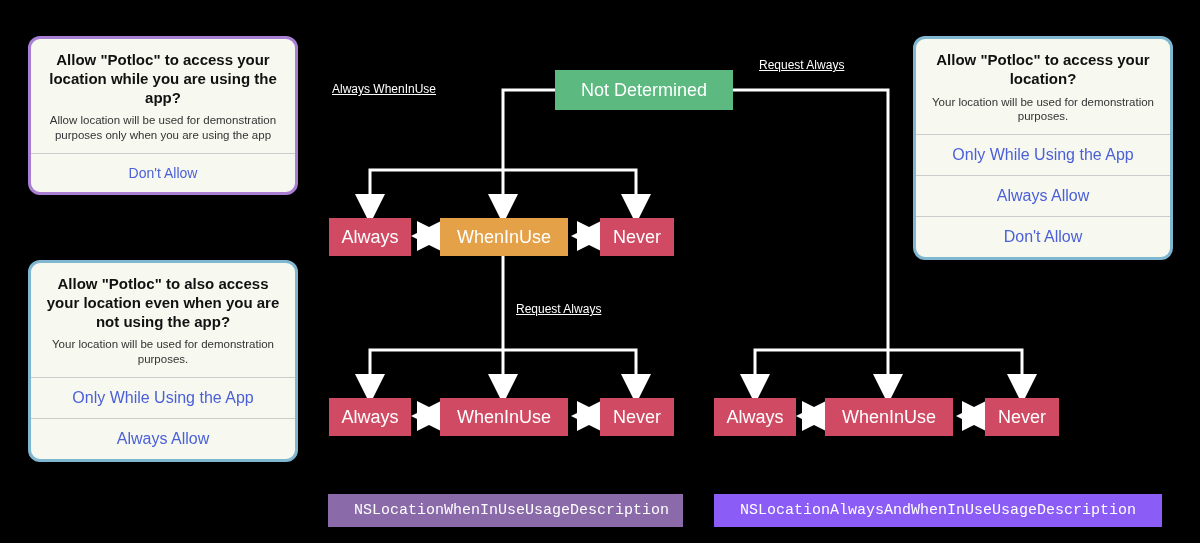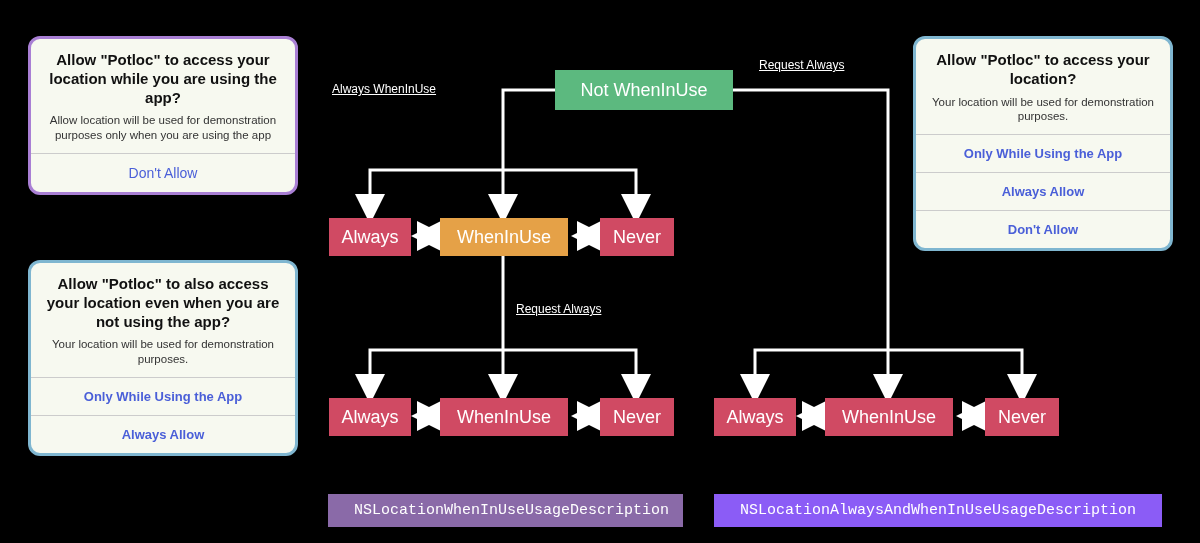--- a/index.html
+++ b/index.html
@@ -18,21 +18,21 @@
   overflow: hidden;
 }
 .dialog.purple { border: 3px solid #a97fd4; }
 .dialog.blue { border: 3px solid #7fb6d0; }
 .dialog-head { padding: 12px 14px 10px 14px; text-align: center; }
 .dialog-title { font-size: 15px; font-weight: 700; color: #111; line-height: 1.25; }
 .dialog-sub { font-size: 11.5px; color: #333; margin-top: 6px; line-height: 1.3; }
 .btn-row { display: flex; border-top: 1px solid #ccc; }
 .btn-row .btn { flex: 1; text-align: center; padding: 11px 4px; font-size: 14px; color: #4a5fd8; }
 .btn-row .btn + .btn { border-left: 1px solid #ccc; }
-.btn-stack .btn { display: block; text-align: center; padding: 11px 4px; font-size: 13px; color: #4a5fd8; border-top: 1px solid #ccc; font-weight: bold; }
+.btn-stack .btn { display: block; text-align: center; padding: 11px 4px; font-size: 16px; color: #4a5fd8; border-top: 1px solid #ccc; }
 .node {
   position: absolute;
   color: #fff;
   display: flex;
   align-items: center;
   justify-content: center;
   font-size: 18px;
 }
 .node.green { background: #5cb97f; }
 .node.red { background: #d04a63; text-align: center; }
@@ -126,21 +126,21 @@
     <div class="dialog-title">Allow "Potloc" to access your location?</div>
     <div class="dialog-sub">Your location will be used for demonstration purposes.</div>
   </div>
   <div class="btn-stack">
     <div class="btn">Only While Using the App</div>
     <div class="btn">Always Allow</div>
     <div class="btn">Don't Allow</div>
   </div>
 </div>
 
-<div class="node green" style="left:555px; top:70px; width:178px; height:40px;">Not WhenInUse</div>
+<div class="node green" style="left:555px; top:70px; width:178px; height:40px;">Not Determined</div>
 
 <div class="node red" style="left:329px; top:218px; width:82px; height:38px;">Always</div>
 <div class="node orange" style="left:440px; top:218px; width:128px; height:38px;">WhenInUse</div>
 <div class="node red" style="left:600px; top:218px; width:74px; height:38px;">Never</div>
 
 <div class="node red" style="left:329px; top:398px; width:82px; height:38px;">Always</div>
 <div class="node red" style="left:440px; top:398px; width:128px; height:38px;">WhenInUse</div>
 <div class="node red" style="left:600px; top:398px; width:74px; height:38px;">Never</div>
 
 <div class="node red" style="left:714px; top:398px; width:82px; height:38px;">Always</div>

